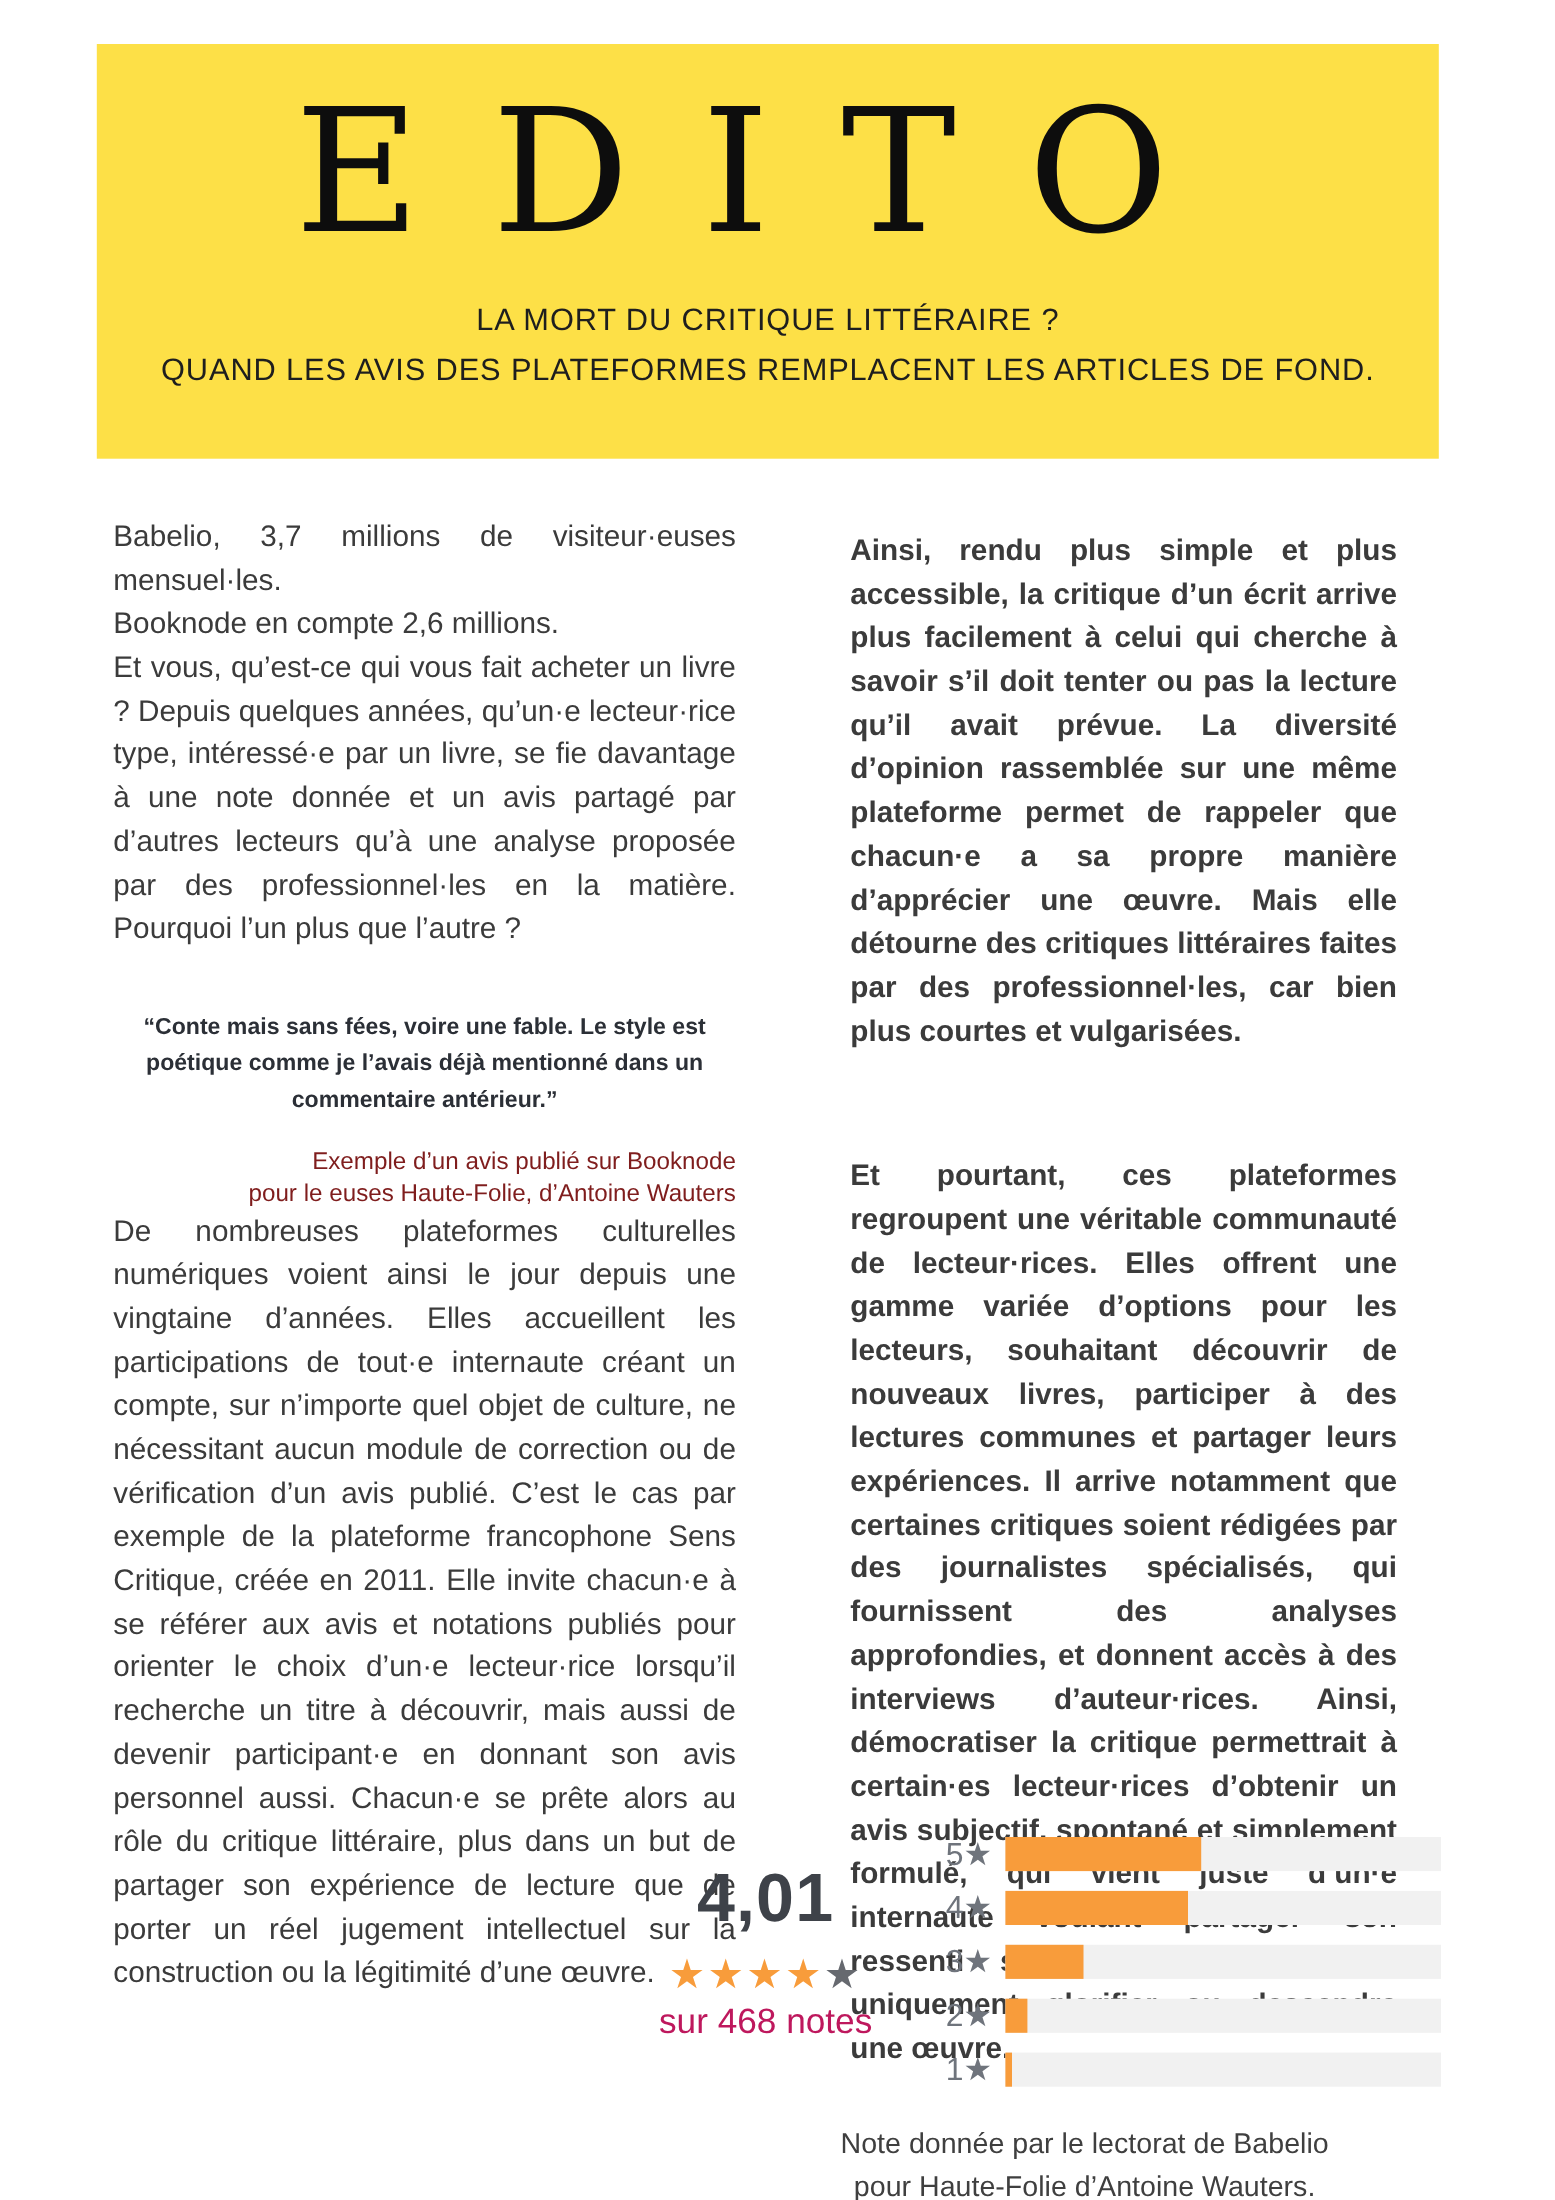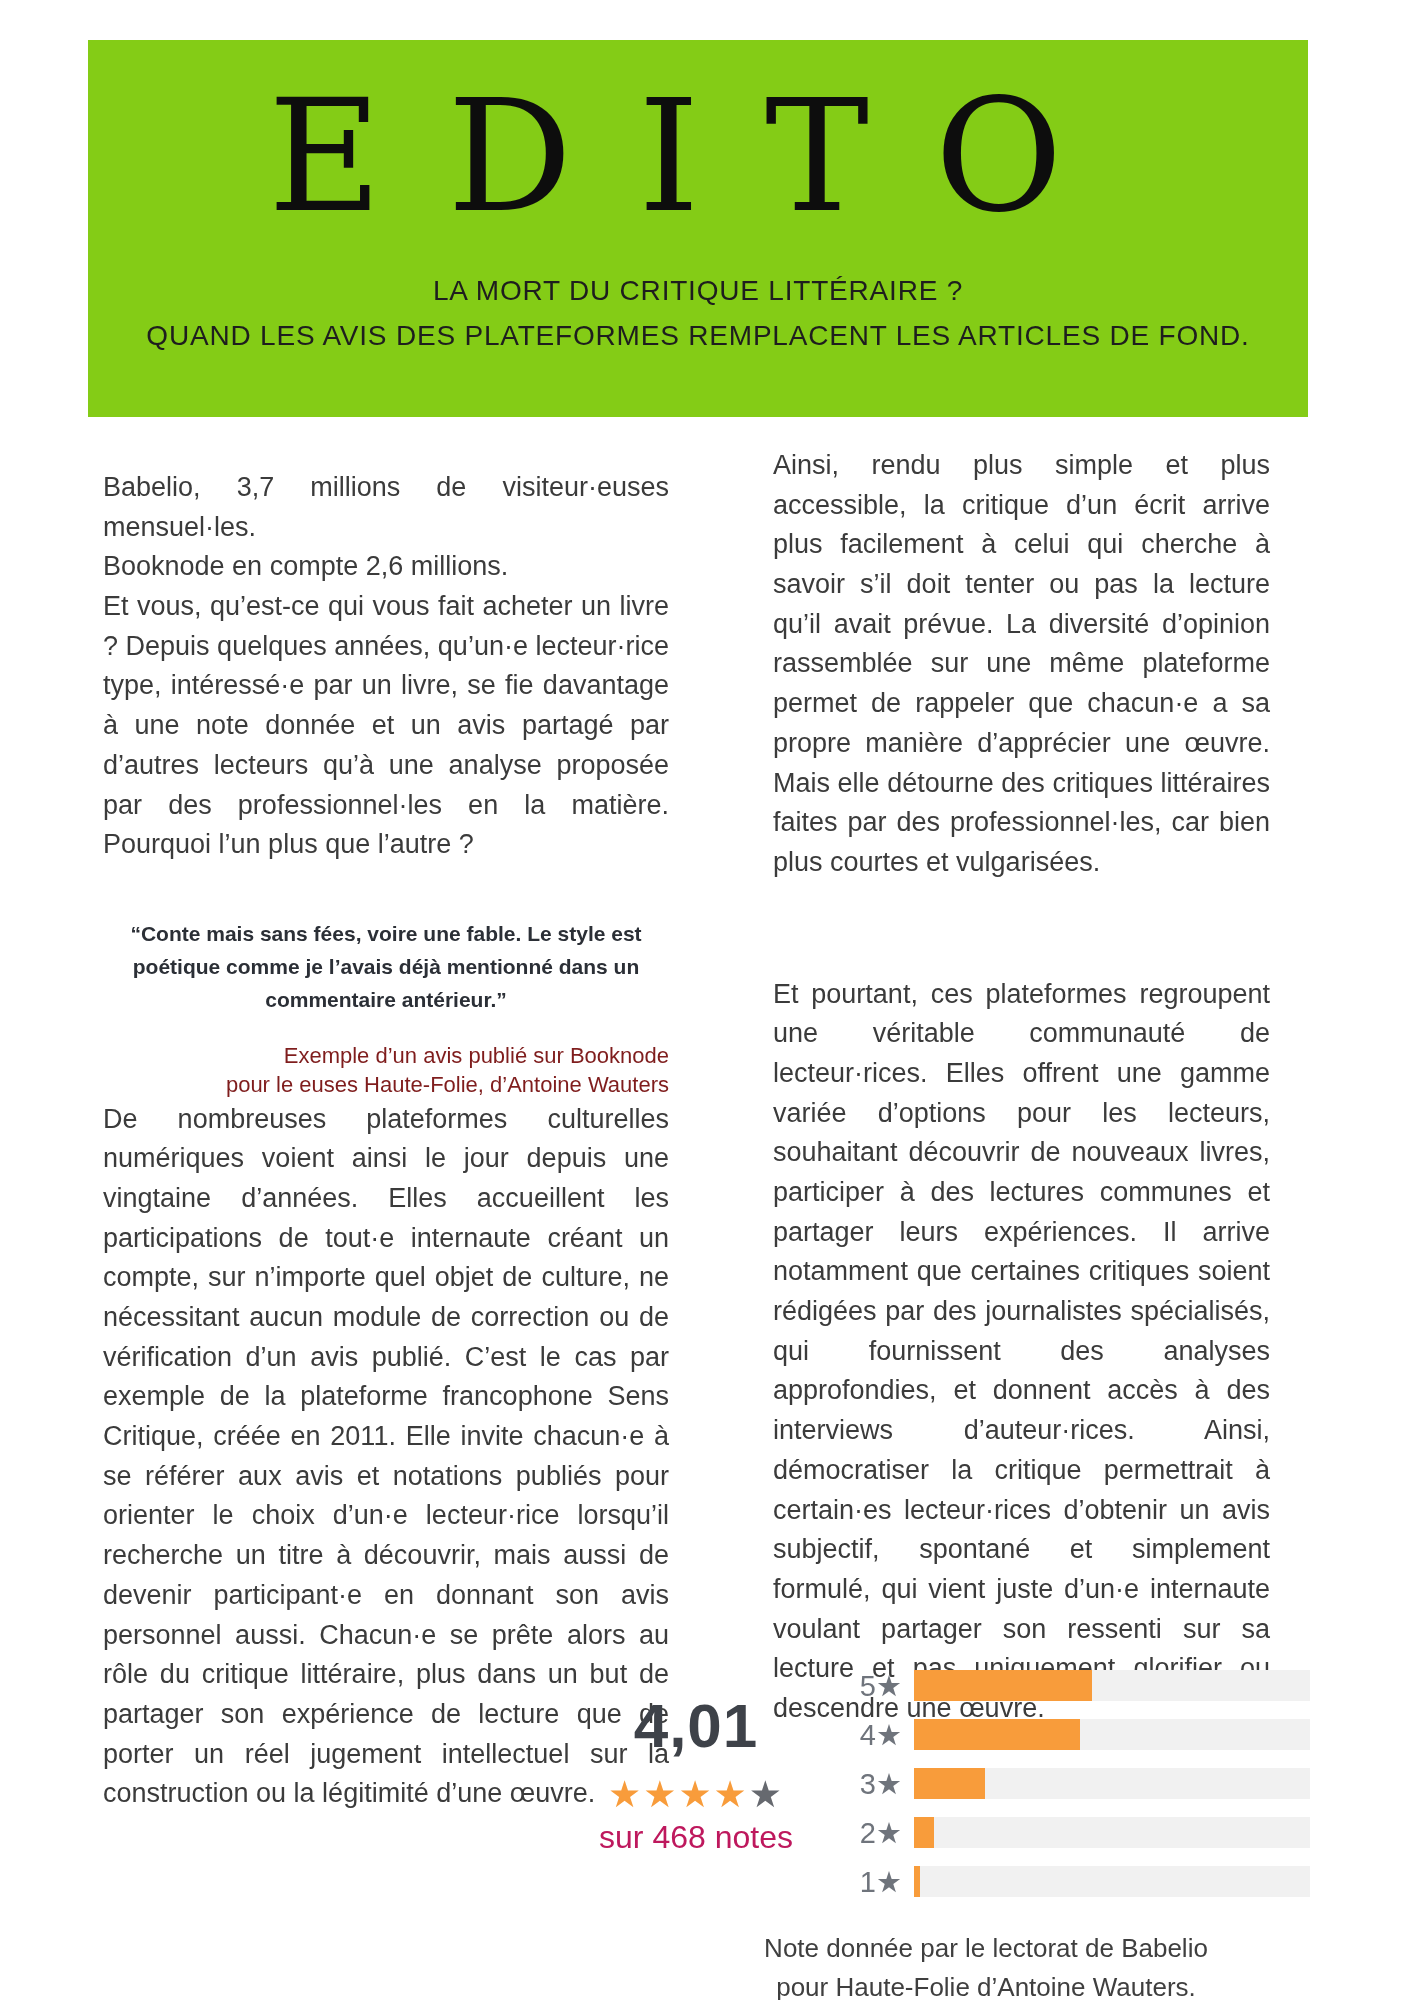--- a/index.html
+++ b/index.html
@@ -3,35 +3,35 @@
 <meta charset="utf-8">
 <style>
   html,body { margin:0; padding:0; background:#ffffff; }
   .page {
     position:relative; width:1414px; height:2000px; background:#ffffff;
     font-family:"Liberation Sans", sans-serif; overflow:hidden;
   }
   
   .header {
     position:absolute; left:88px; top:40px; width:1220px; height:377px;
-    background:#84cc16; text-align:center;
+    background:#fde047; text-align:center;
   }
   .edito-title {
     margin:0; padding-top:34px;
     font-family:"DejaVu Serif", serif; font-weight:400;
     font-size:156px; line-height:1.06; letter-spacing:0.42em;
     color:#0D0D0D; white-space:nowrap;
   }
   .subtitle {
     margin-top:30px; font-size:28px; line-height:1.6; letter-spacing:0.8px;
     color:#1E1E1E;
   }
   
   .col-left  { position:absolute; left:103px; top:468px; width:566px; }
-  .col-right { position:absolute; left:773px; top:446px; width:497px; }
+  .col-right { position:absolute; left:773px; top:481px; width:497px;font-weight:bold; }
   .body-text { font-size:27px; line-height:1.47; color:#3B3B3B; text-align:justify; }
   .body-text p { margin:0; }
   .quote {
     margin-top:52px; font-size:21px; font-weight:bold; line-height:1.58;
     text-align:center; color:#2B2F36;
   }
   .quote-caption {
     margin-top:26px; font-size:22px; line-height:1.3; text-align:right; color:#7f1d1d;
   }
   .para2-left  { }

